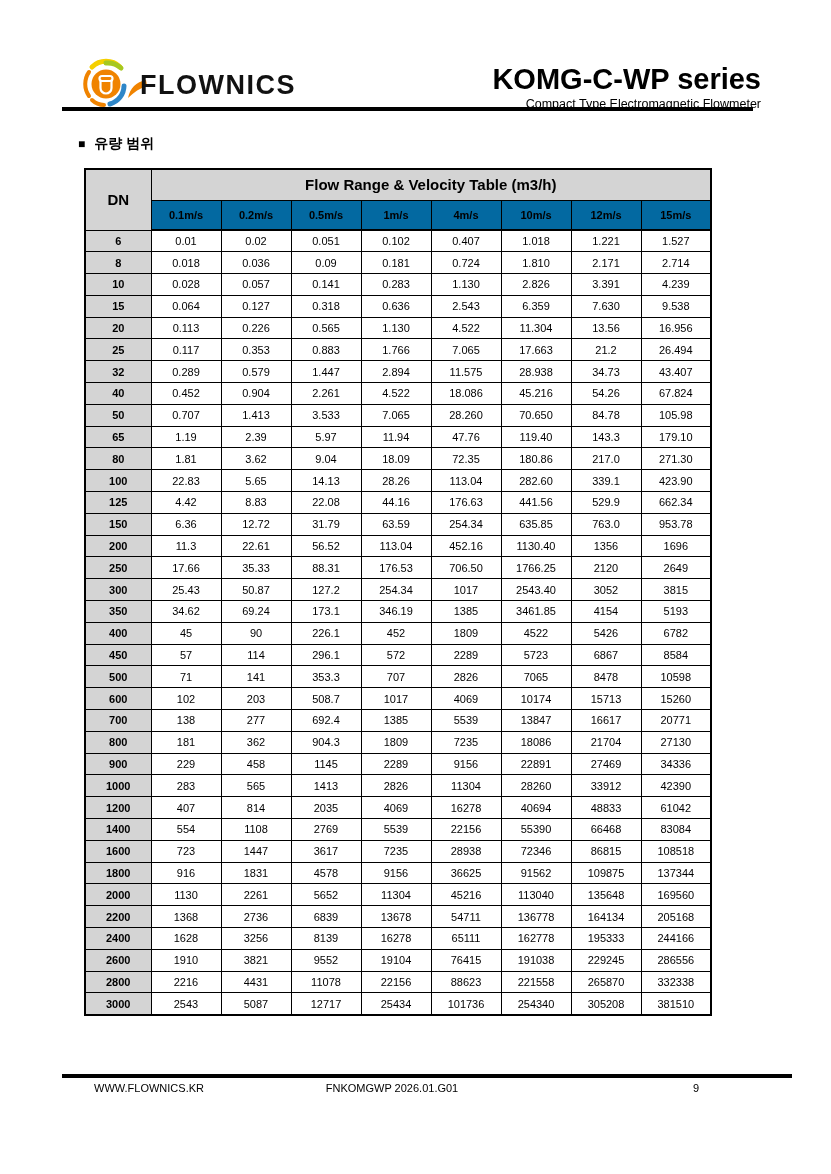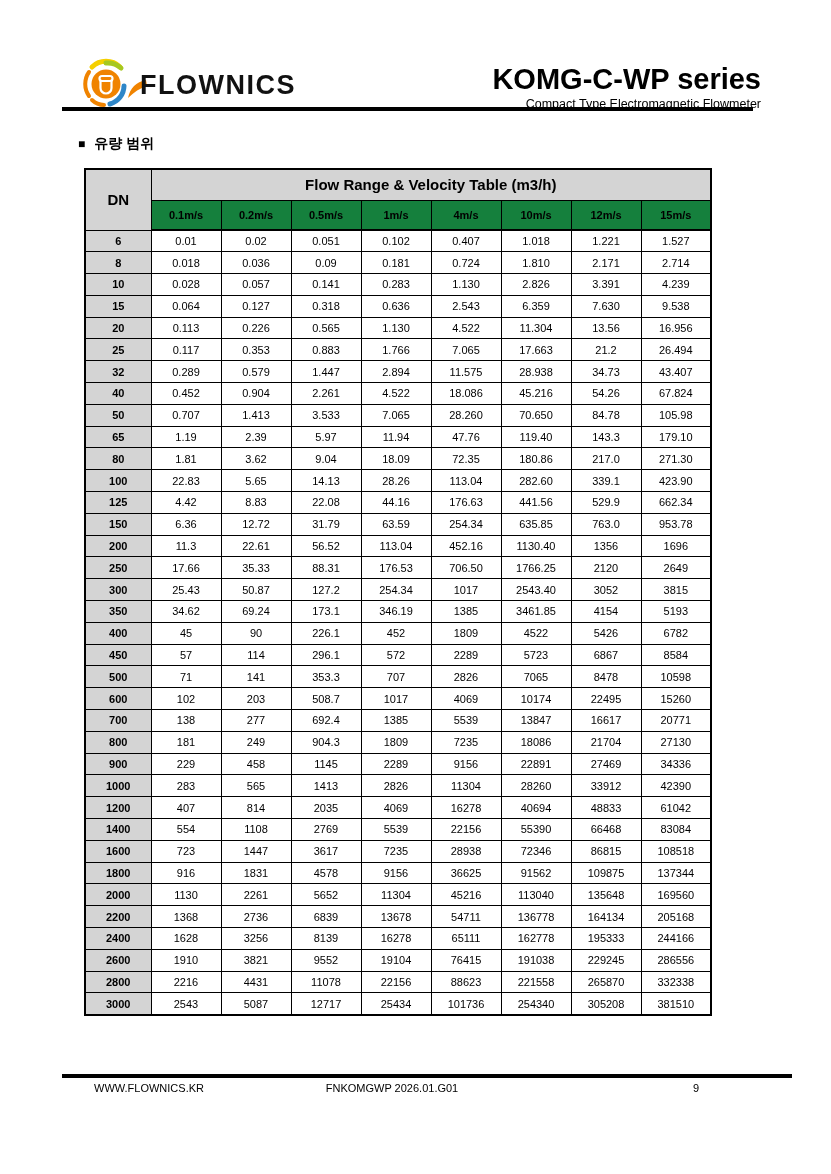--- a/index.html
+++ b/index.html
@@ -45,21 +45,21 @@
     width: 627px;
     border: 2px solid #000;
     font-size: 11px;
   }
   table.flow-table th, table.flow-table td {
     border: 1px solid #000;
     text-align: center; vertical-align: middle;
     padding: 0;
   }
   tr.title-row th { height: 31px; background: #d4d4d4; font-size: 15px; font-weight: bold; }
-  tr.vel-row th { height: 30px; background: #15803d; font-weight: bold; border-bottom: 2px solid #000; }
+  tr.vel-row th { height: 30px; background: #0369a1; font-weight: bold; border-bottom: 2px solid #000; }
   th.dn-head { background: #d4d4d4; font-weight: bold; border-right: 2px solid #000; font-size: 12px; }
   td.dn-cell { background: #d4d4d4; font-weight: bold; border-right: 2px solid #000; }
   tbody tr { height: 21.8px; }
   td.val-cell { background: #fff; font-weight: normal; }
   
   .footer-rule {
     position: absolute; left: 62px; top: 1074px; width: 730px; height: 4px;
     background: #000;
   }
   .footer-text { position: absolute; top: 1082px; font-size: 11px; }
@@ -364,38 +364,38 @@
           <td class="val-cell">10598</td>
         </tr>
         <tr>
           <td class="dn-cell">600</td>
           <td class="val-cell">102</td>
           <td class="val-cell">203</td>
           <td class="val-cell">508.7</td>
           <td class="val-cell">1017</td>
           <td class="val-cell">4069</td>
           <td class="val-cell">10174</td>
-          <td class="val-cell">22495</td>
+          <td class="val-cell">15713</td>
           <td class="val-cell">15260</td>
         </tr>
         <tr>
           <td class="dn-cell">700</td>
           <td class="val-cell">138</td>
           <td class="val-cell">277</td>
           <td class="val-cell">692.4</td>
           <td class="val-cell">1385</td>
           <td class="val-cell">5539</td>
           <td class="val-cell">13847</td>
           <td class="val-cell">16617</td>
           <td class="val-cell">20771</td>
         </tr>
         <tr>
           <td class="dn-cell">800</td>
           <td class="val-cell">181</td>
-          <td class="val-cell">249</td>
+          <td class="val-cell">362</td>
           <td class="val-cell">904.3</td>
           <td class="val-cell">1809</td>
           <td class="val-cell">7235</td>
           <td class="val-cell">18086</td>
           <td class="val-cell">21704</td>
           <td class="val-cell">27130</td>
         </tr>
         <tr>
           <td class="dn-cell">900</td>
           <td class="val-cell">229</td>

